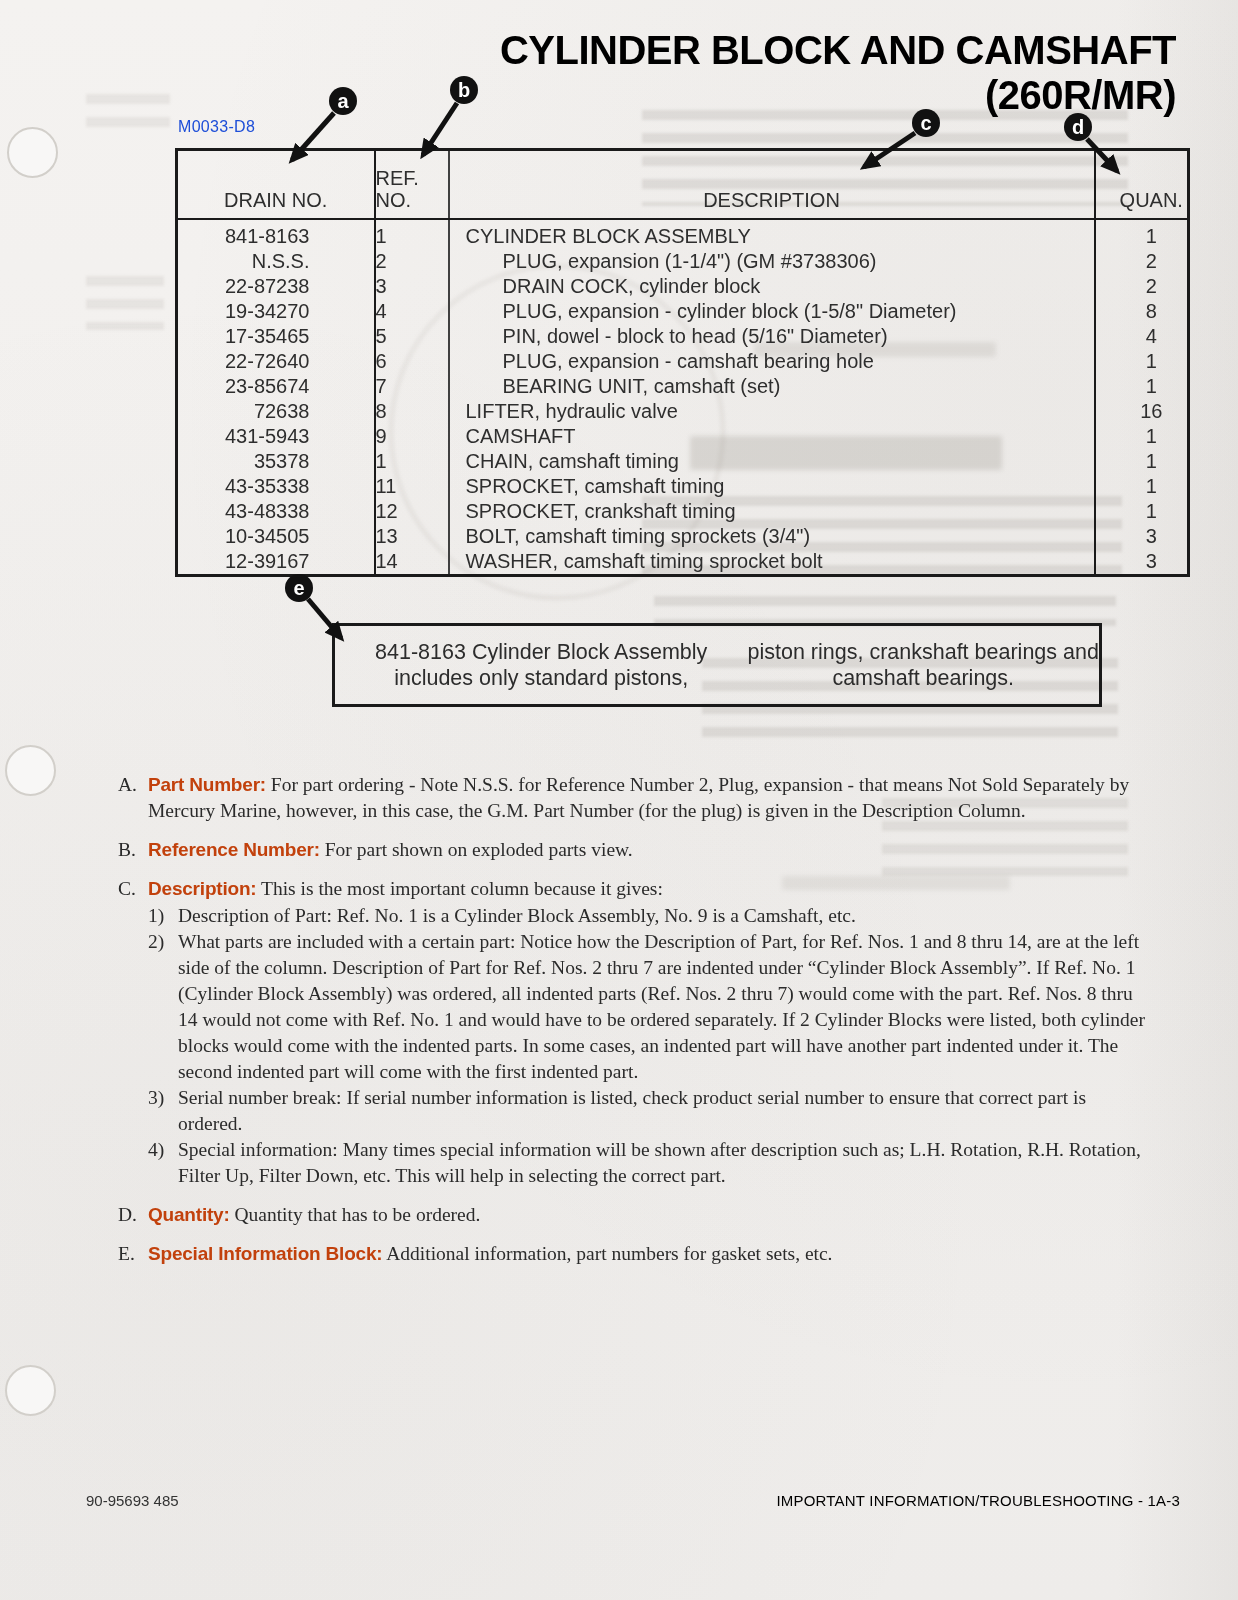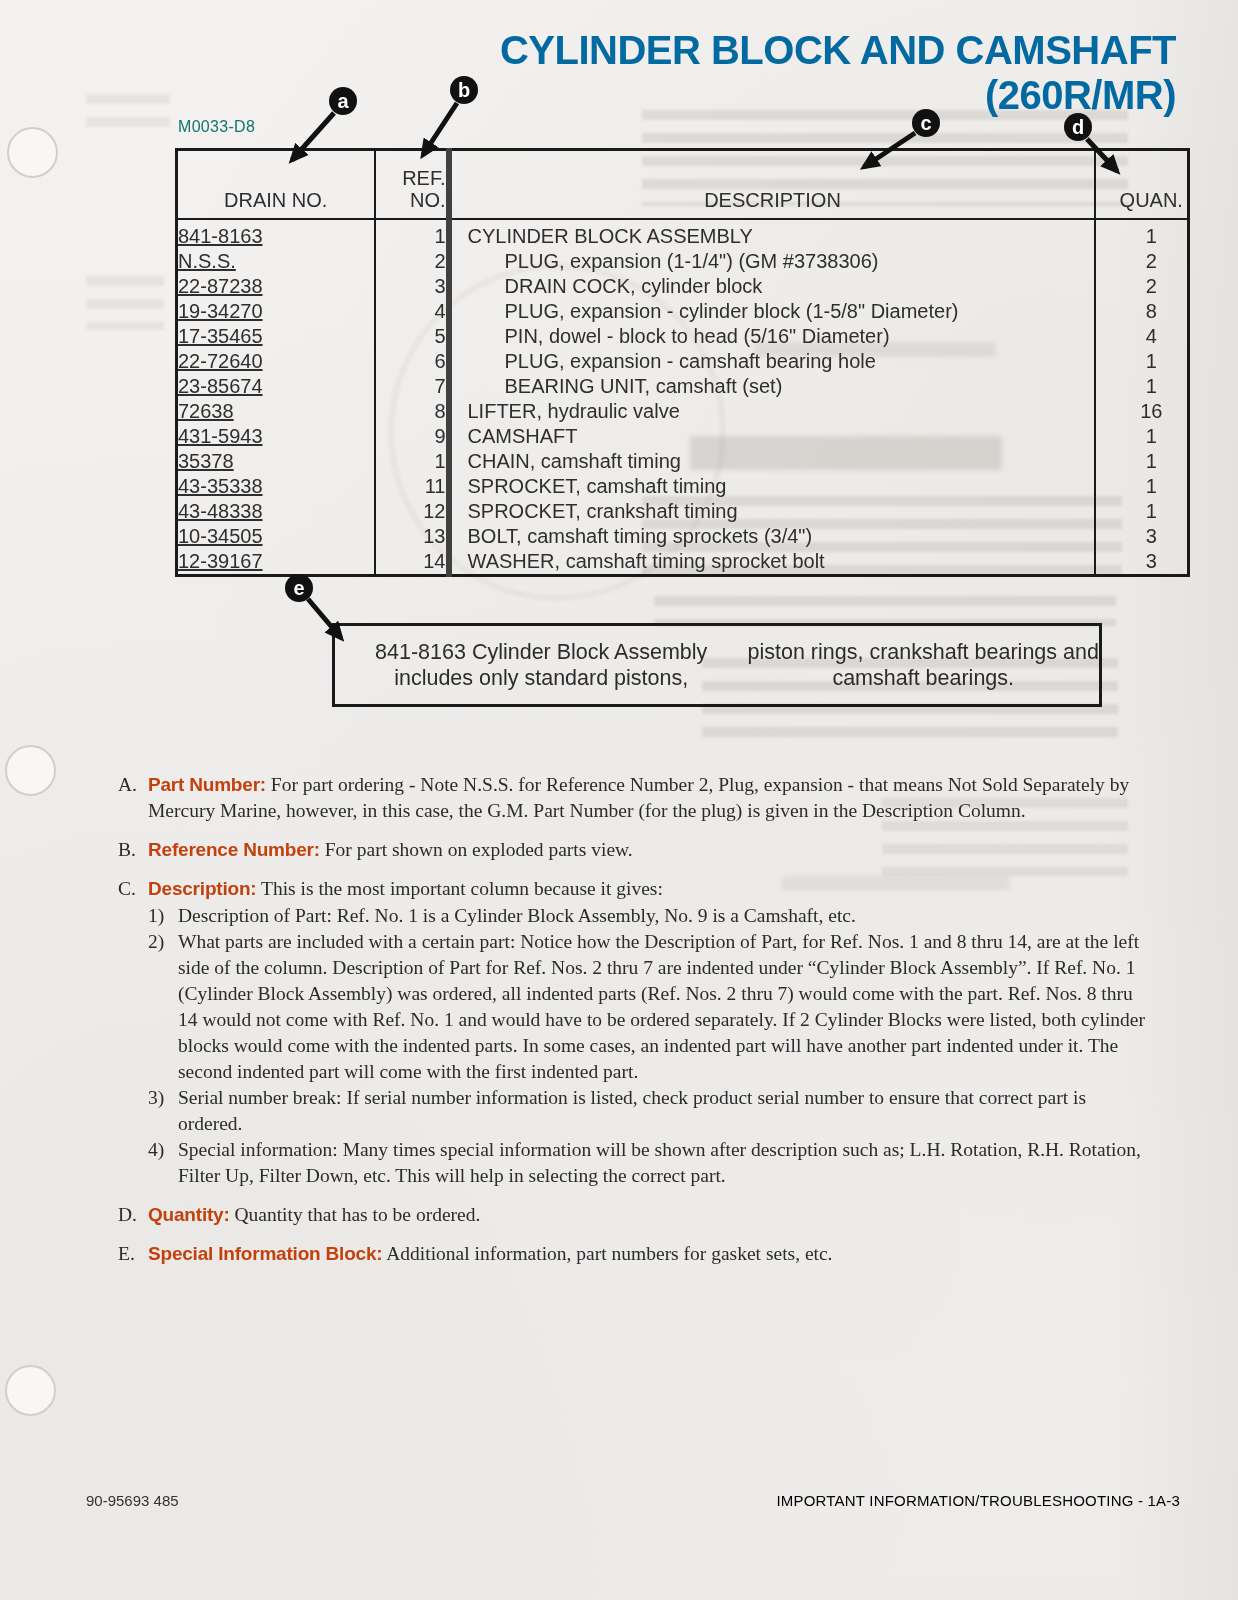--- a/index.html
+++ b/index.html
@@ -19,33 +19,33 @@
     background:repeating-linear-gradient(180deg, rgba(125,118,108,0.16) 0 10px, rgba(125,118,108,0) 10px 23px);
     filter:blur(1.5px);
   }
   .g-head{background:rgba(125,118,108,0.20);filter:blur(2.5px);border-radius:3px;}
   .g-circle{border:2px solid rgba(130,124,115,0.22);border-radius:50%;filter:blur(2px);}
   
   .hole{position:absolute;width:47px;height:47px;border-radius:50%;
     background:#f8f7f6;border:2px solid #d2cfca;z-index:1;filter:blur(.4px);}
   
   .title{position:absolute;top:28px;right:62px;text-align:right;z-index:2;
-    font-weight:bold;font-size:40px;line-height:45px;letter-spacing:-0.5px;color:#0369a1;}
-  .figcode{position:absolute;left:178px;top:118px;z-index:2;font-size:16px;color:#0f766e;letter-spacing:.3px;}
+    font-weight:bold;font-size:40px;line-height:45px;letter-spacing:-0.5px;color:#000000;}
+  .figcode{position:absolute;left:178px;top:118px;z-index:2;font-size:16px;color:#1d4ed8;letter-spacing:.3px;}
   
   .ptable{position:absolute;left:175px;top:148px;z-index:2;border-collapse:collapse;table-layout:fixed;
     font-size:20px;color:#2e2e2e;}
   .ptable, .ptable td, .ptable th{border:0;}
   .ptable{border:3px solid #1a1a1a;}
   .ptable th{font-weight:normal;vertical-align:bottom;padding:0 0 7px 0;line-height:22px;
     border-bottom:2.5px solid #1a1a1a;height:60px;text-align:center;}
   .ptable td{height:25px;line-height:25px;padding:0;white-space:nowrap;overflow:hidden;}
-  .ptable .c-ref{border-left:2px solid #1a1a1a;border-right:6px solid #404040;text-align:right;padding-left:10px;}
+  .ptable .c-ref{border-left:2px solid #1a1a1a;border-right:2px solid #404040;text-align:left;}
   .ptable .c-quan{border-left:2px solid #1a1a1a;text-align:center;padding-left:20px;}
-  .ptable td.c-part{padding-right:64px;text-decoration:underline;}
+  .ptable td.c-part{text-align:right;padding-right:64px;}
   .ptable td.c-desc{text-align:left;padding-left:16px;}
   .ptable tr.indent td.c-desc{padding-left:53px;}
   .ptable tbody tr:first-child td{padding-top:4px;}
   
   .special{position:absolute;left:332px;top:623px;width:770px;height:84px;box-sizing:border-box;
     border:3px solid #1a1a1a;z-index:2;display:flex;flex-direction:row;justify-content:center;
     align-items:center;font-size:21.5px;line-height:26px;color:#2c2c2c;text-align:center;}
   
   .sections{position:absolute;left:118px;top:772px;width:1034px;z-index:2;
     font-family:"Liberation Serif",serif;font-size:19.5px;line-height:26px;color:#2b2b2b;}

